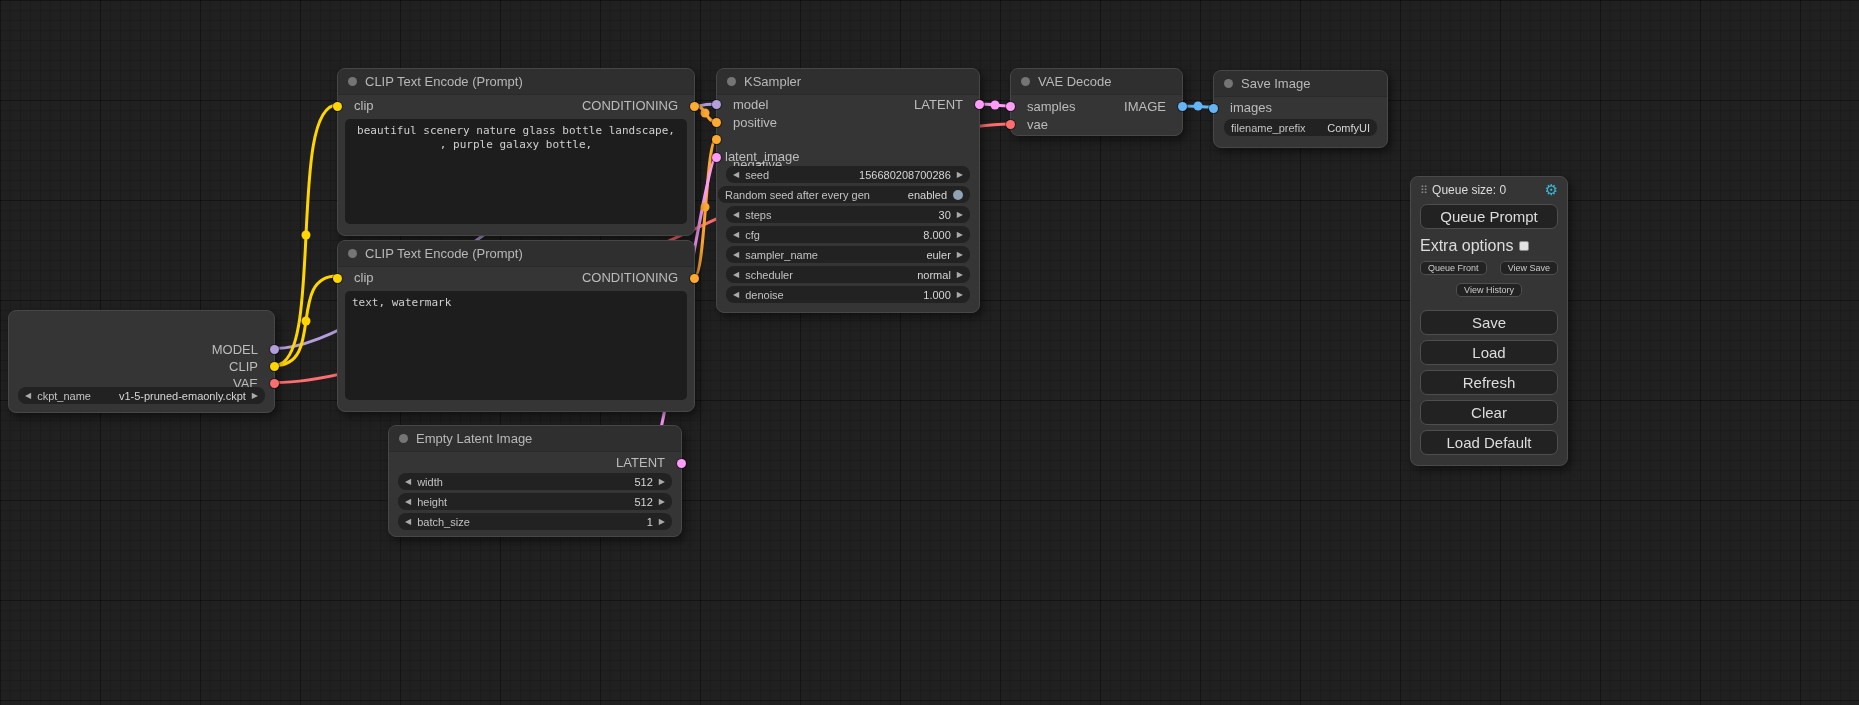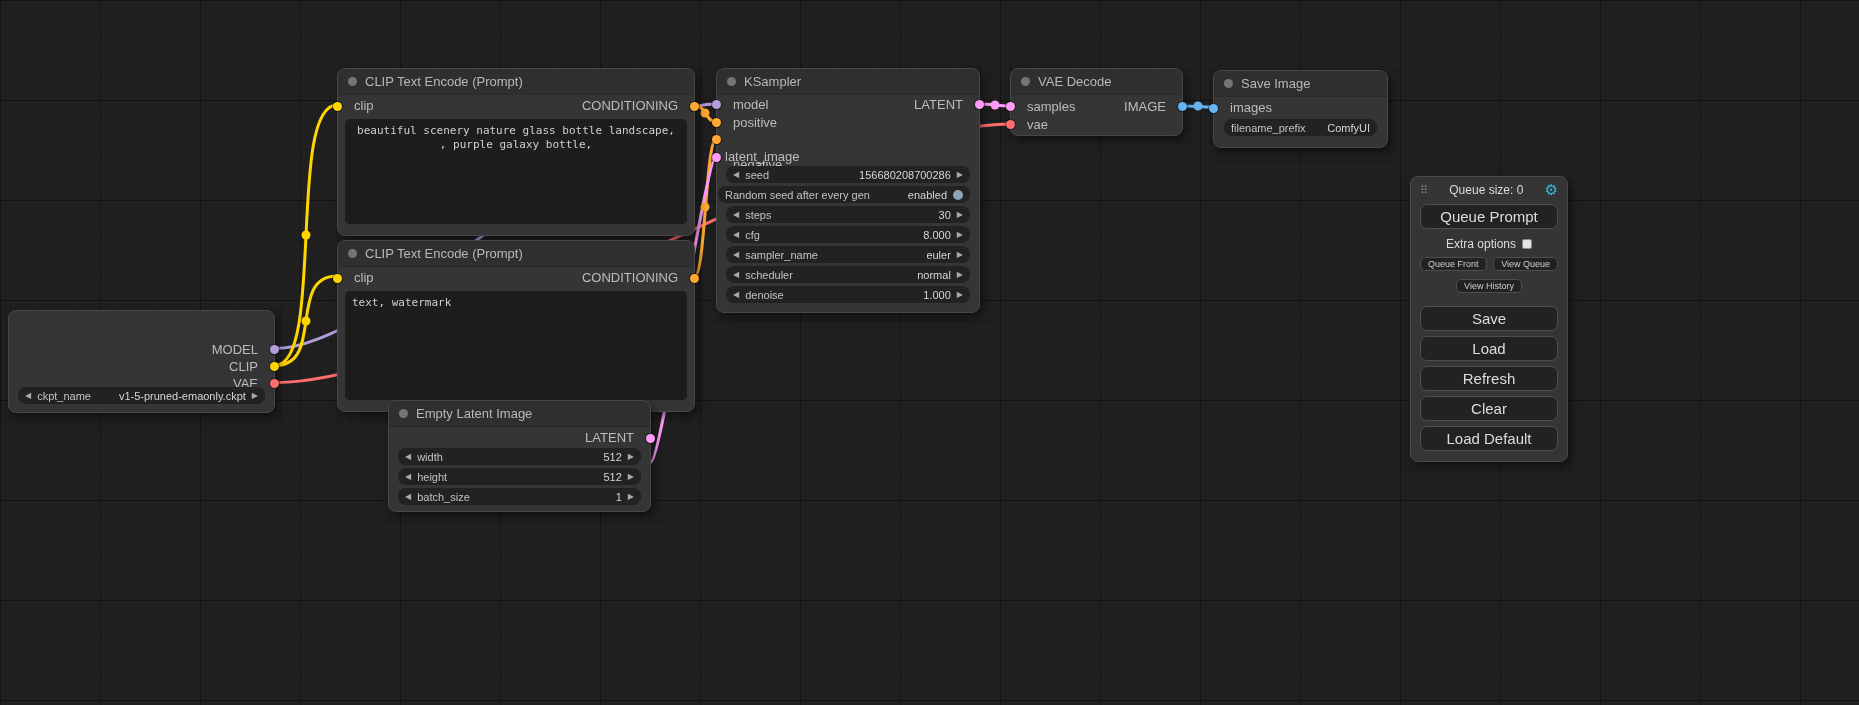--- a/index.html
+++ b/index.html
@@ -60,30 +60,30 @@
   }
 
   
   #queue-panel {
     position:absolute; left:1410px; top:176px; width:158px; z-index:5;
     background:#353535; border:1px solid #4a4a4a; border-radius:8px;
     box-shadow:3px 4px 10px rgba(0,0,0,0.5); padding:6px 9px 10px 9px;
   }
   .qp-header { display:flex; align-items:center; gap:4px; color:#ddd; font-size:12px; }
   .qp-drag { color:#8a8a8a; font-size:11px; cursor:grab; }
-  .qp-title { flex:1; text-align:center; }
+  .qp-title { flex:1; text-align:left; }
   .qp-gear { color:#38b6d6; font-size:15px; line-height:14px; cursor:pointer; }
   .qbtn {
     display:block; width:100%; background:#222; border:1px solid #4e4e4e;
     border-radius:7px; color:#ddd; font-size:15px; padding:3px 0; text-align:center;
     margin-top:5px; cursor:pointer; font-family:inherit;
   }
   .qbtn-prompt { margin-top:7px; }
-  .qp-extra { display:flex; align-items:center; justify-content:center; gap:6px;
-              margin-top:8px; color:#ddd; font-size:12px; }
+  .qp-extra { display:flex; align-items:center; justify-content:flex-start; gap:6px;
+              margin-top:8px; color:#ddd; font-size:16px; }
   .qp-checkbox { width:10px; height:10px; background:#e3e3e3; border:1px solid #8a8a8a;
                  border-radius:2px; cursor:pointer; }
   .qp-smallrow { display:flex; justify-content:space-between; margin-top:6px; }
   .qbtn-small {
     display:inline-block; width:auto; background:#222; border:1px solid #4e4e4e;
     border-radius:5px; color:#ccc; font-size:9px; padding:1px 7px; cursor:pointer;
     font-family:inherit;
   }
   .qp-historyrow { text-align:center; margin-top:4px; }
   .qp-gap { height:8px; }
@@ -146,21 +146,21 @@
       <span class="status-dot"></span>
       <span>CLIP Text Encode (Prompt)</span>
     </div>
     <span class="port-label" style="left:16px; top:29px;">clip</span>
     <span class="port c-clip" style="left:-5px; top:33px;"></span>
     <span class="port-label out" style="right:16px; top:29px;">CONDITIONING</span>
     <span class="port c-cond" style="right:-5px; top:33px;"></span>
     <div class="prompt-box" style="left:7px; right:7px; top:50px; bottom:11px;">text, watermark</div>
   </div>
 
-  <div class="node" style="left:388px; top:400px; width:263px; height:112px;">
+  <div class="node" style="left:388px; top:425px; width:294px; height:112px;">
     <div class="node-title">
       <span class="status-dot"></span>
       <span>Empty Latent Image</span>
     </div>
     <span class="port-label out" style="right:16px; top:29px;">LATENT</span>
     <span class="port c-latent" style="right:-5px; top:33px;"></span>
     <div class="widget" style="left:9px; right:9px; top:47px;">
       <span class="arr">◀</span>
       <span class="wname">width</span>
       <span class="spacer"></span>
@@ -282,21 +282,21 @@
       <span class="qp-title">Queue size: 0</span>
       <span class="qp-gear">⚙</span>
     </div>
     <button class="qbtn qbtn-prompt">Queue Prompt</button>
     <div class="qp-extra">
       <span>Extra options</span>
       <span class="qp-checkbox"></span>
     </div>
     <div class="qp-smallrow">
       <button class="qbtn-small">Queue Front</button>
-      <button class="qbtn-small">View Queue</button>
+      <button class="qbtn-small">View Save</button>
     </div>
     <div class="qp-historyrow">
       <button class="qbtn-small">View History</button>
     </div>
     <div class="qp-gap"></div>
     <button class="qbtn">Save</button>
     <button class="qbtn">Load</button>
     <button class="qbtn">Refresh</button>
     <button class="qbtn">Clear</button>
     <button class="qbtn">Load Default</button>

